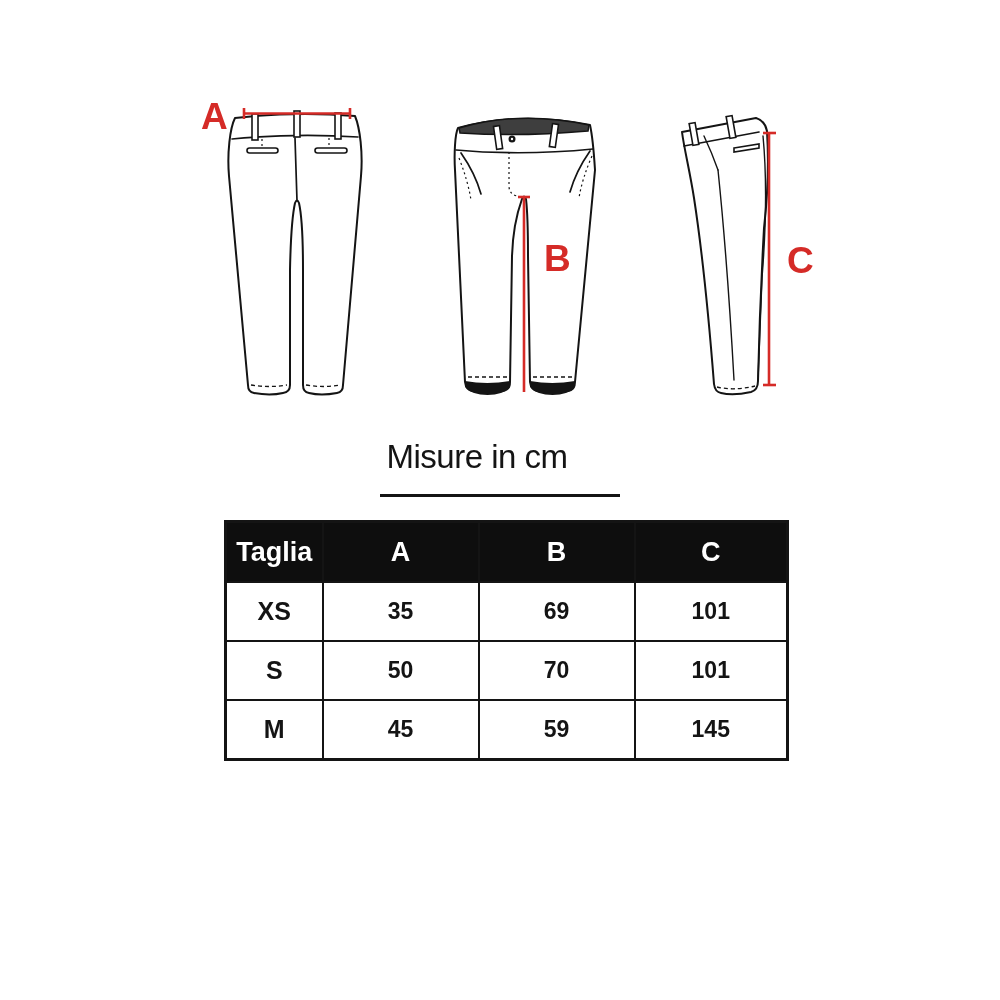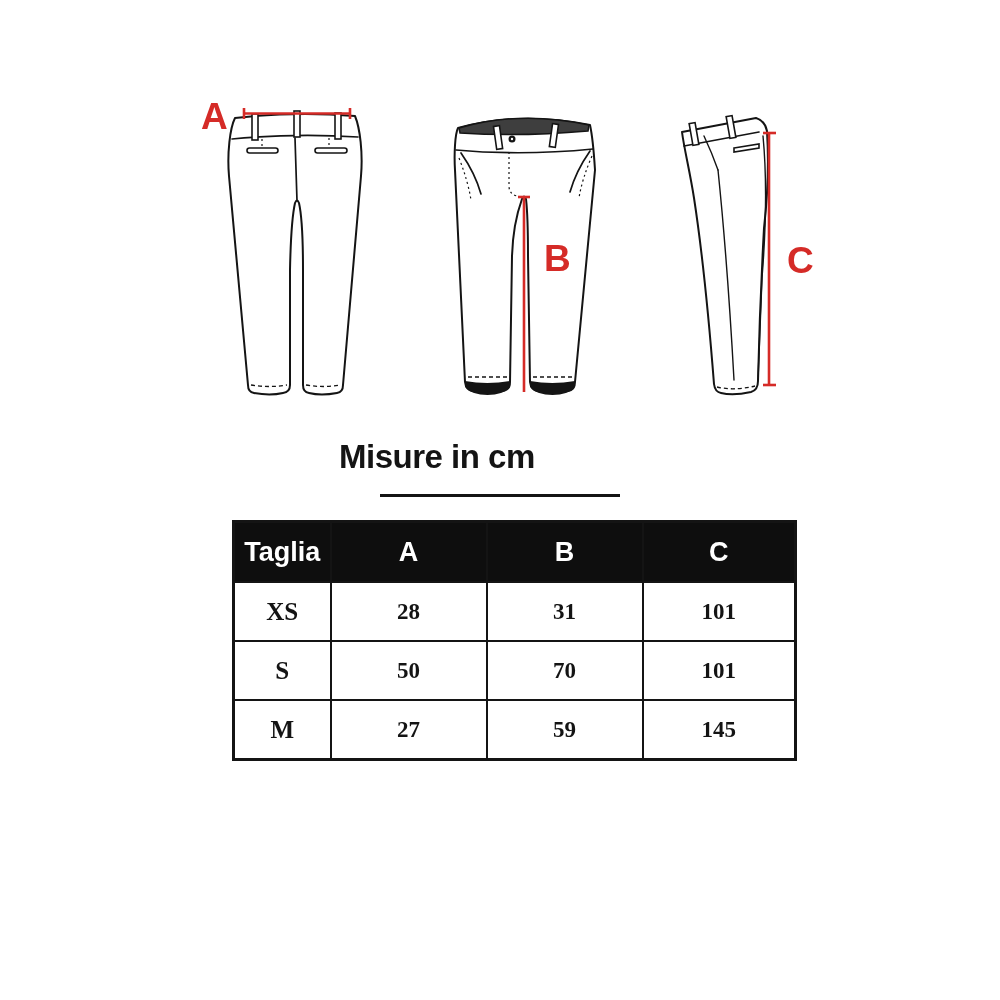--- a/index.html
+++ b/index.html
@@ -23,35 +23,35 @@
   .dashed{fill:none;stroke:var(--ink);stroke-width:1.3;stroke-dasharray:4 3;}
   .loop{fill:#ffffff;stroke:var(--ink);stroke-width:1.6;}
   .pocket{fill:#ffffff;stroke:var(--ink);stroke-width:1.6;}
   .ink-fill{fill:var(--ink);stroke:none;}
   .dark-fill{fill:var(--waistband-dark);stroke:var(--ink);stroke-width:1.5;}
   .red-line{fill:none;stroke:var(--accent-red);stroke-width:2.6;stroke-linecap:butt;}
   .measure-label{
     position:absolute;color:var(--accent-red);font-weight:bold;font-size:37px;line-height:1;
   }
   .page-title{
-    position:absolute;left:339px;top:438px;width:300px;text-align:left;
-    font-size:33px;font-weight:bold;letter-spacing:-0.5px;color:var(--ink);white-space:nowrap;
+    position:absolute;left:327px;top:438px;width:300px;text-align:center;
+    font-size:33px;font-weight:normal;letter-spacing:-0.5px;color:var(--ink);white-space:nowrap;
   }
   .title-underline{position:absolute;left:380px;top:494px;width:240px;height:3px;background:var(--ink);}
   table.size-table{
-    position:absolute;left:232px;top:520px;width:562px;
+    position:absolute;left:224px;top:520px;width:562px;
     border-collapse:collapse;table-layout:fixed;border:3px solid var(--ink);padding-left:21px;
   }
   table.size-table th,table.size-table td{
     border:2px solid var(--ink);text-align:center;vertical-align:middle;padding:0;
   }
   table.size-table th{
     background:var(--header-bg);color:var(--header-text);height:58px;font-size:27px;font-weight:bold;
   }
-  table.size-table td{height:57px;font-size:23px;font-weight:bold;color:var(--ink);font-family:Liberation Serif, serif;}
+  table.size-table td{height:57px;font-size:23px;font-weight:bold;color:var(--ink);}
   table.size-table td.size-col{font-size:25px;}
 </style>
 </head>
 <body>
 
 <div class="canvas">
 
   <svg class="illus" style="left:222px;top:108px" width="146" height="295" viewBox="0 0 146 295">
     <g>
       <path class="outline" d="M 13 10 Q 73 3 133 8 C 138 20 141 45 139 68 L 121 277 Q 121 284 115 285 Q 99 288 87 285 Q 81 284 81 277 L 81 162 Q 81 113 77 95 Q 75 90 73 95 Q 69 113 68 162 L 68 277 Q 68 284 61 285 Q 48 288 32 285 Q 26 284 26 277 L 7 68 C 5 45 8 20 13 10 Z"></path>
@@ -136,32 +136,32 @@
       <tr>
         <th>Taglia</th>
         <th>A</th>
         <th>B</th>
         <th>C</th>
       </tr>
     </thead>
     <tbody>
       <tr>
         <td class="size-col">XS</td>
-        <td>28</td>
-        <td>31</td>
+        <td>35</td>
+        <td>69</td>
         <td>101</td>
       </tr>
       <tr>
         <td class="size-col">S</td>
         <td>50</td>
         <td>70</td>
         <td>101</td>
       </tr>
       <tr>
         <td class="size-col">M</td>
-        <td>27</td>
+        <td>45</td>
         <td>59</td>
         <td>145</td>
       </tr>
     </tbody>
   </table>
 
 </div>
 
 </body></html>

